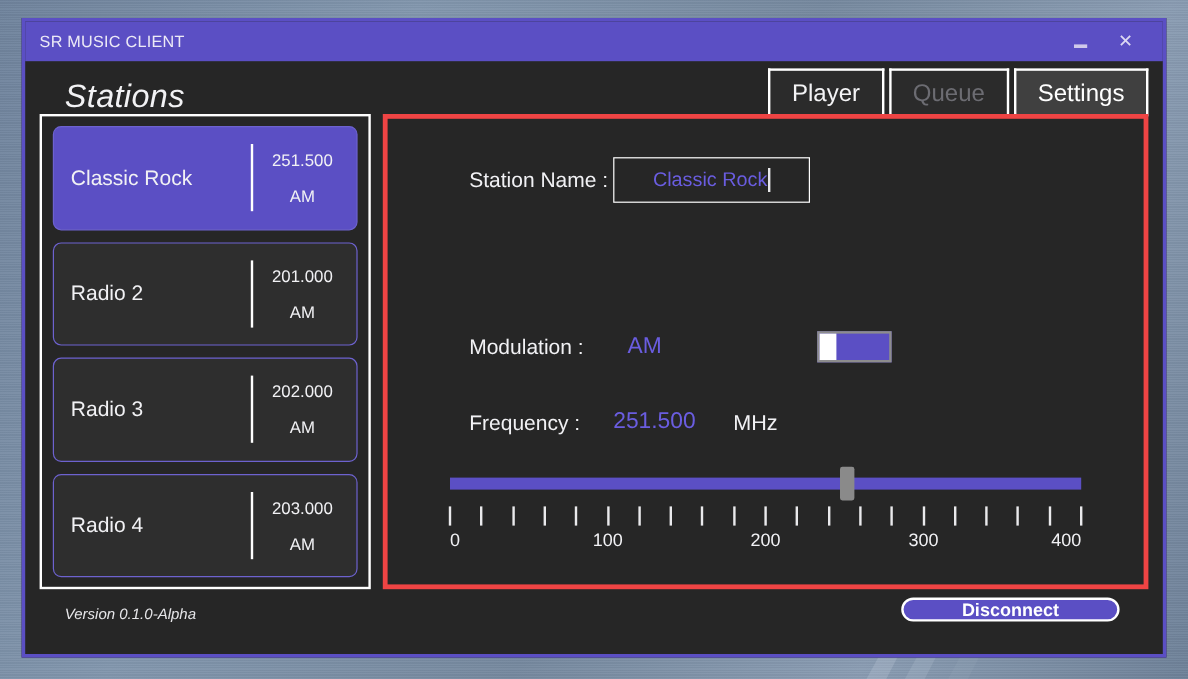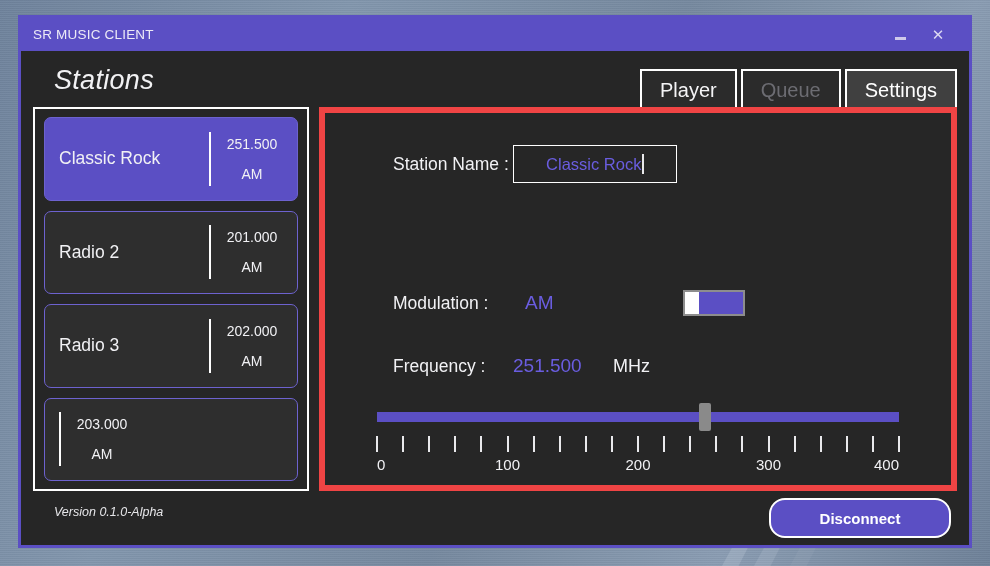--- a/index.html
+++ b/index.html
@@ -59,21 +59,21 @@
     display: flex; align-items: center; justify-content: center;
     color: #dcd8f2; font-size: 14px; line-height: 1;
   }
   #btn-min { right: 52px; }
   #btn-close { right: 14px; font-size: 15px; }
   .minbar { width: 11px; height: 3px; background: #cfc9ea; margin-top: 8px; }
 
   
   #header {
     position: relative;
-    height: 56px; flex: 0 0 auto;
+    height: 44px; flex: 0 0 auto;
   }
   #stations-title {
     position: absolute; left: 33px; top: 14px;
     font-style: italic;
     font-size: 27px;
     color: #f2f2f4;
     font-weight: 400;
     letter-spacing: .3px;
   }
   #tabs {
@@ -139,21 +139,21 @@
     display: flex; flex-direction: column;
     align-items: center; justify-content: center;
     gap: 14px;
     font-size: 14px;
     color: #f1f1f4;
   }
 
   
   #settings-panel {
     flex: 1 1 auto;
-    border: 6px solid #ef4444;
+    border: 4px solid #ef4444;
     position: relative;
     padding-left: 24px;
   }
   .frow {
     position: absolute;
     left: 0; right: 0;
     display: flex; align-items: center;
   }
   .flabel {
     width: 188px;
@@ -262,22 +262,22 @@
     position: relative;
     padding-left: 27px;
   }
   #version {
     position: absolute; left: 33px; top: 14px;
     font-style: italic;
     font-size: 12.5px;
     color: #e6e6e9;
   }
   #disconnect-btn {
-    position: absolute; right: 18px; top: 7px;
-    width: 182px; height: 40px;
+    position: absolute; right: 36px; top: 7px;
+    width: 182px; height: 20px;
     background: #5b4fc4;
     border: 2px solid #ffffff;
     border-radius: 16px;
     display: flex; align-items: center; justify-content: center;
     color: #ffffff; font-size: 15px; font-weight: bold;
   }
 </style>
 </head>
 <body>
 
@@ -332,20 +332,21 @@
       </div>
       <div class="station">
         <span class="station-name">Radio 3</span>
         <span class="station-sep"></span>
         <span class="station-meta">
           <span>202.000</span>
           <span>AM</span>
         </span>
       </div>
       <div class="station">
+        <span class="station-name">Radio 4</span>
         <span class="station-sep"></span>
         <span class="station-meta">
           <span>203.000</span>
           <span>AM</span>
         </span>
       </div>
     </div>
 
     <div id="settings-panel">
 

